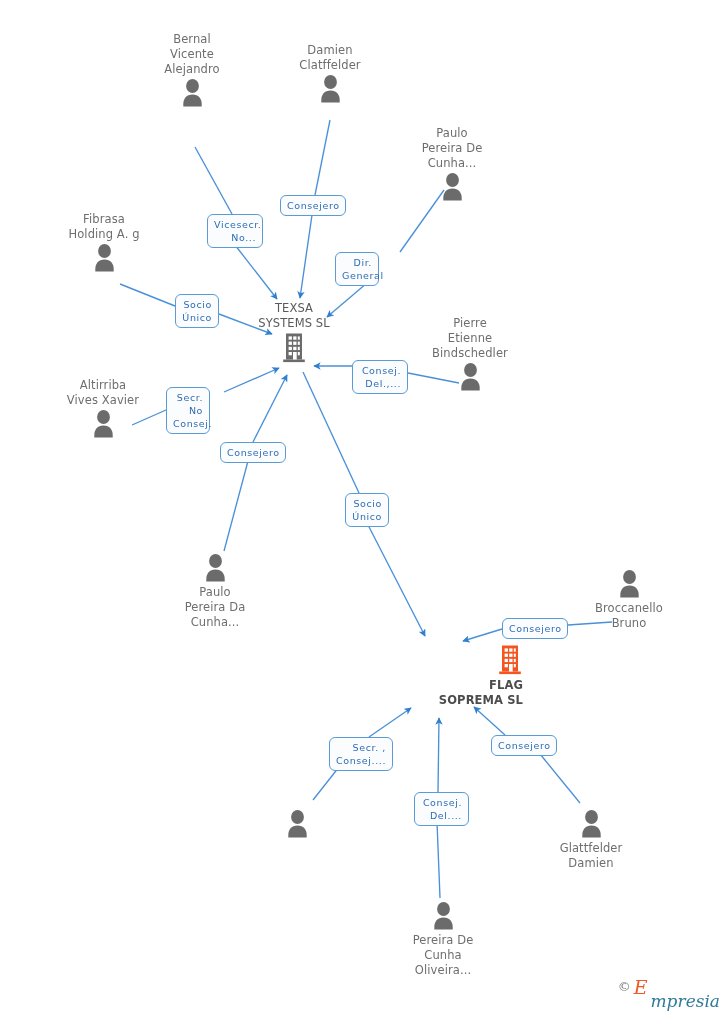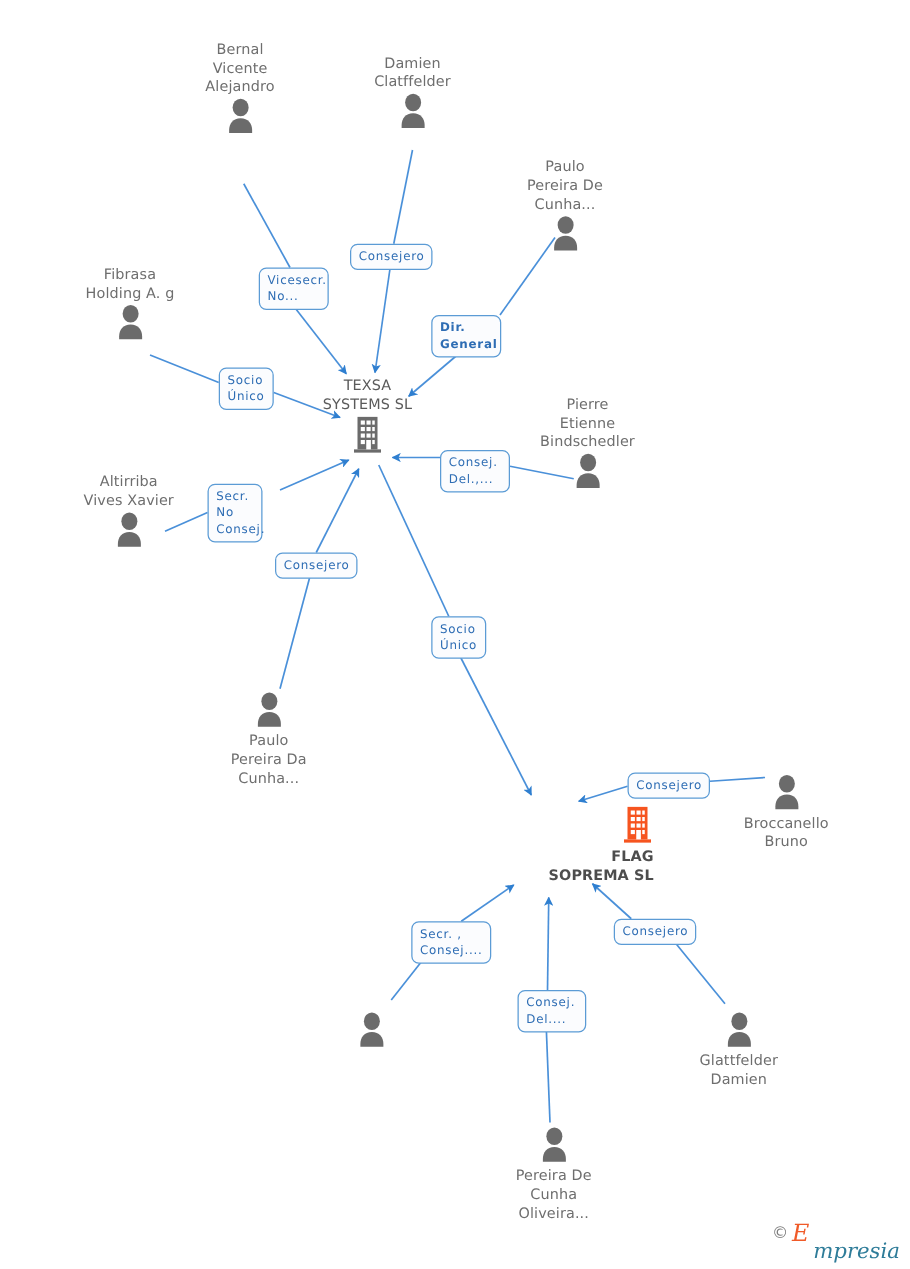--- a/index.html
+++ b/index.html
@@ -48,21 +48,21 @@
 
   
   .badge{
     position:absolute;
     background:#fbfcfe;
     border:1.3px solid #5b9bd5;
     border-radius:6px;
     color:#2e6db4;
     font-size:9.5px;
     letter-spacing:.6px;
-    text-align:left;
+    text-align:right;
     padding:3px 6px;
     line-height:13px;
     white-space:pre-line;
     box-sizing:border-box;
     box-shadow:0 0 0 0 rgba(0,0,0,0);
   }
   
   #watermark{
     position:absolute;
     right:8px;bottom:6px;
@@ -122,21 +122,21 @@
       <path d="M 580,803 L 540,754"></path>
       <path d="M 505,735 L 474,707" marker-end="url(#arrow)"></path>
     </g>
   </svg>
 
   <div class="badge" style="left:207px;top:214px;width:56px;">Vicesecr.
 No...</div>
 
   <div class="badge" style="left:280px;top:195px;width:66px;">Consejero</div>
 
-  <div class="badge" style="left:345px;top:252px;width:56px;font-weight:bold;">Dir.
+  <div class="badge" style="left:335px;top:252px;width:44px;">Dir.
 General</div>
 
   <div class="badge" style="left:175px;top:294px;width:44px;">Socio
 Único</div>
 
   <div class="badge" style="left:352px;top:360px;width:56px;">Consej.
 Del.,...</div>
 
   <div class="badge" style="left:166px;top:387px;width:44px;">Secr.  No
 Consej.</div>
@@ -230,21 +230,21 @@
       <svg width="23" height="30" viewBox="0 0 23 30">
           <ellipse cx="11.5" cy="8" rx="6.4" ry="7" fill="#6b6b6b"></ellipse>
           <path d="M11.5 16.5c-6 0-9.2 4.2-9.2 9.5 0 1.4 0 2.4 0 2.4h18.4s0-1 0-2.4c0-5.3-3.2-9.5-9.2-9.5z" fill="#6b6b6b"></path>
         </svg>
     </span>
     <span class="person-label">Paulo
 Pereira Da
 Cunha...</span>
   </div>
 
-  <div class="node person-node" style="left:629px;top:618px;">
+  <div class="node person-node" style="left:629px;top:568px;">
     <span class="glyph">
       <svg width="23" height="30" viewBox="0 0 23 30">
           <ellipse cx="11.5" cy="8" rx="6.4" ry="7" fill="#6b6b6b"></ellipse>
           <path d="M11.5 16.5c-6 0-9.2 4.2-9.2 9.5 0 1.4 0 2.4 0 2.4h18.4s0-1 0-2.4c0-5.3-3.2-9.5-9.2-9.5z" fill="#6b6b6b"></path>
         </svg>
     </span>
     <span class="person-label">Broccanello
 Bruno</span>
   </div>
 

